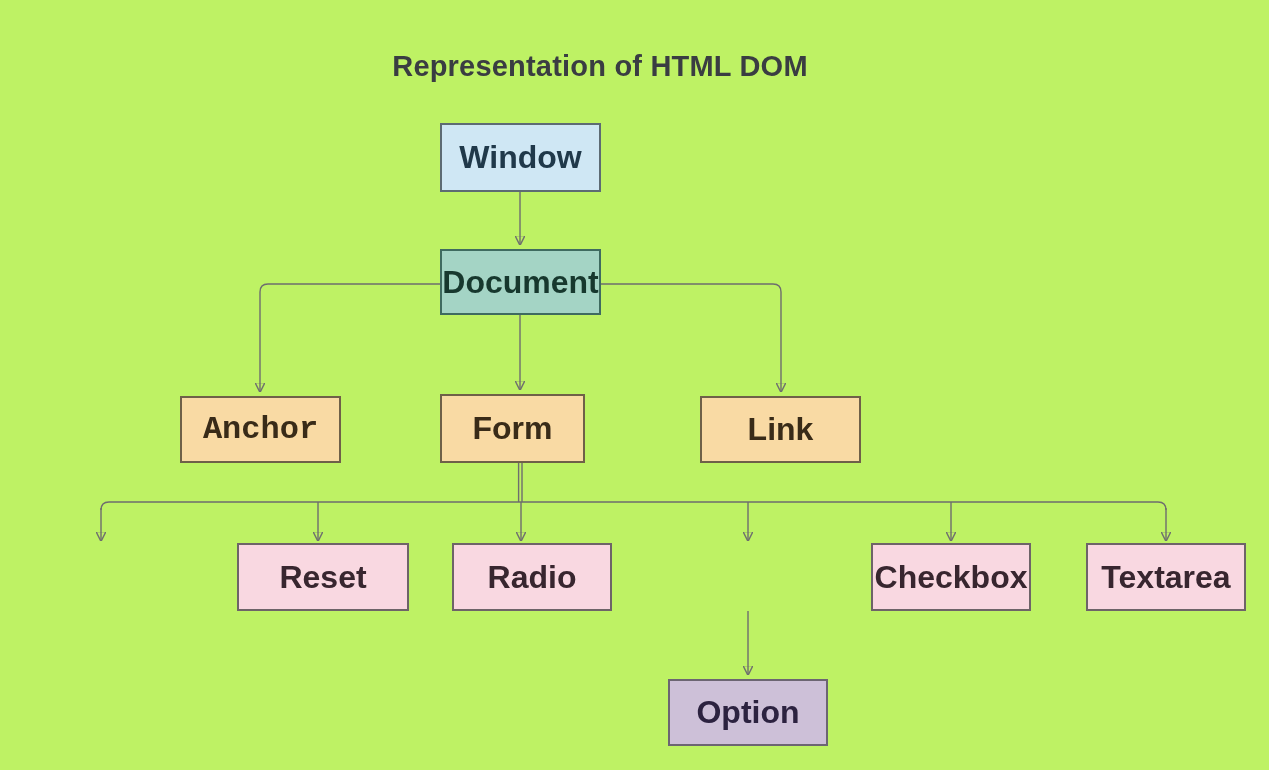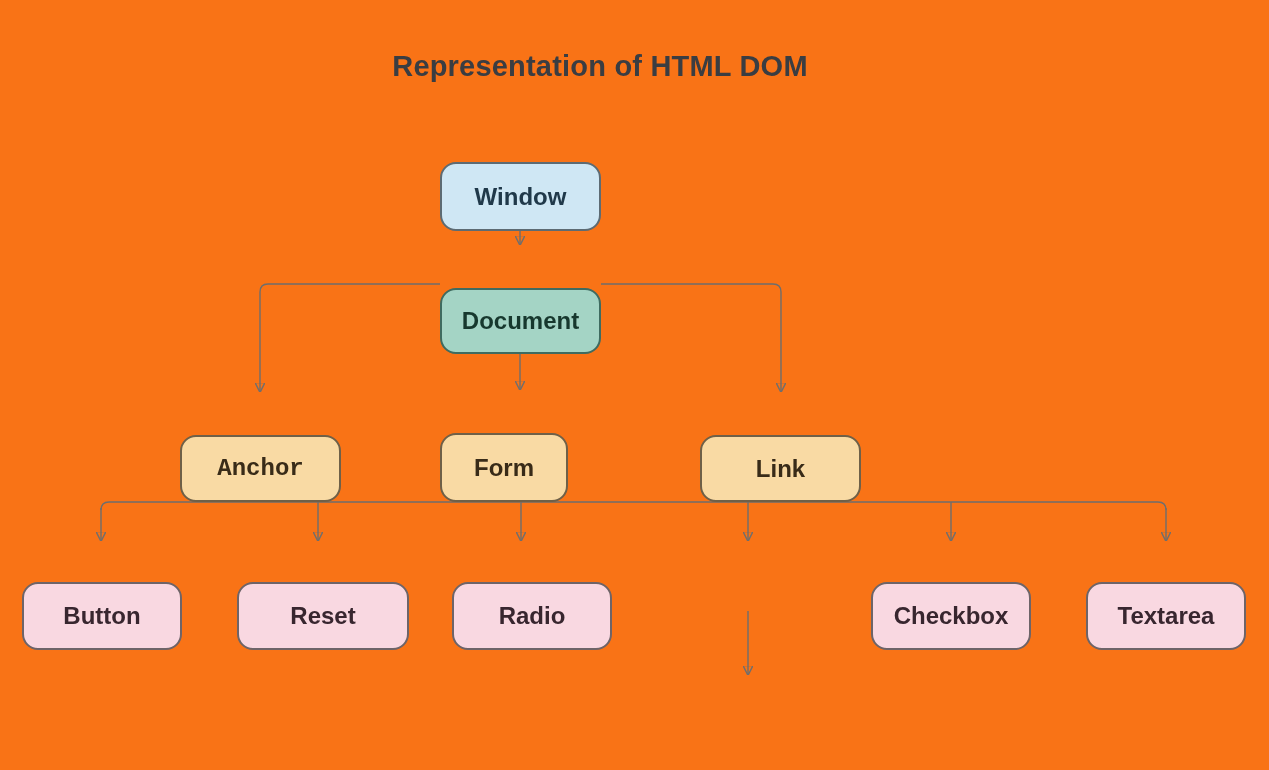--- a/index.html
+++ b/index.html
@@ -6,21 +6,21 @@
     margin: 0;
     padding: 0;
     background: #fdfdfd;
     font-family: "Liberation Sans", sans-serif;
   }
   #canvas {
     position: relative;
     width: 1269px;
     height: 770px;
     overflow: hidden;
-    background: #f97316;
+    background: #bef264;
   }
   #diagram-title {
     position: absolute;
     left: 0;
     top: 50px;
     width: 1200px;
     text-align: center;
     font-size: 29px;
     font-weight: bold;
     color: #3a3d42;
@@ -38,35 +38,34 @@
     stroke: #6e6e6e;
     stroke-width: 1.4;
   }
   .node {
     position: absolute;
     display: flex;
     align-items: center;
     justify-content: center;
     box-sizing: border-box;
     border: 2px solid;
-    border-radius: 16px;
+    border-radius: 0;
     font-weight: bold;
-    font-size: 24px;
-    margin-top: 39px;
+    font-size: 32px;
   }
   .c-blue   { background: #cfe7f4; border-color: #5d6b73; color: #20394a; }
   .c-teal   { background: #a4d4c5; border-color: #3f6b60; color: #17382e; }
   .c-orange { background: #f9daa4; border-color: #6f6048; color: #392b18; }
   .c-pink   { background: #f9d8e1; border-color: #6e6468; color: #38262f; }
   .c-purple { background: #cdc0d8; border-color: #6c6572; color: #2c2240; }
 
   #n-window   { left: 440px;  top: 123px; width: 161px; height: 69px; }
   #n-document { left: 440px;  top: 249px; width: 161px; height: 66px; }
   #n-anchor   { left: 180px;  top: 396px; width: 161px; height: 67px; font-family: Liberation Mono, monospace; }
-  #n-form     { left: 440px;  top: 394px; width: 128px; height: 69px; }
+  #n-form     { left: 440px;  top: 394px; width: 145px; height: 69px; }
   #n-link     { left: 700px;  top: 396px; width: 161px; height: 67px; text-align: center; }
   #n-button   { left: 22px;   top: 543px; width: 160px; height: 68px; }
   #n-reset    { left: 237px;  top: 543px; width: 172px; height: 68px; }
   #n-radio    { left: 452px;  top: 543px; width: 160px; height: 68px; }
   #n-select   { left: 667px;  top: 543px; width: 161px; height: 68px; }
   #n-checkbox { left: 871px;  top: 543px; width: 160px; height: 68px; }
   #n-textarea { left: 1086px; top: 543px; width: 160px; height: 68px; }
   #n-option   { left: 668px;  top: 679px; width: 160px; height: 67px; }
 </style>
 </head>
@@ -104,19 +103,19 @@
     <path d="M 1166 508 L 1166 540" marker-end="url(#arrow)"></path>
 
     <path d="M 748 611 L 748 674" marker-end="url(#arrow)"></path>
   </svg>
 
   <div class="node c-blue" id="n-window">Window</div>
   <div class="node c-teal" id="n-document">Document</div>
   <div class="node c-orange" id="n-anchor">Anchor</div>
   <div class="node c-orange" id="n-form">Form</div>
   <div class="node c-orange" id="n-link">Link</div>
-  <div class="node c-pink" id="n-button">Button</div>
   <div class="node c-pink" id="n-reset">Reset</div>
   <div class="node c-pink" id="n-radio">Radio</div>
   <div class="node c-pink" id="n-checkbox">Checkbox</div>
   <div class="node c-pink" id="n-textarea">Textarea</div>
+  <div class="node c-purple" id="n-option">Option</div>
 
 </div>
 
 </body></html>

